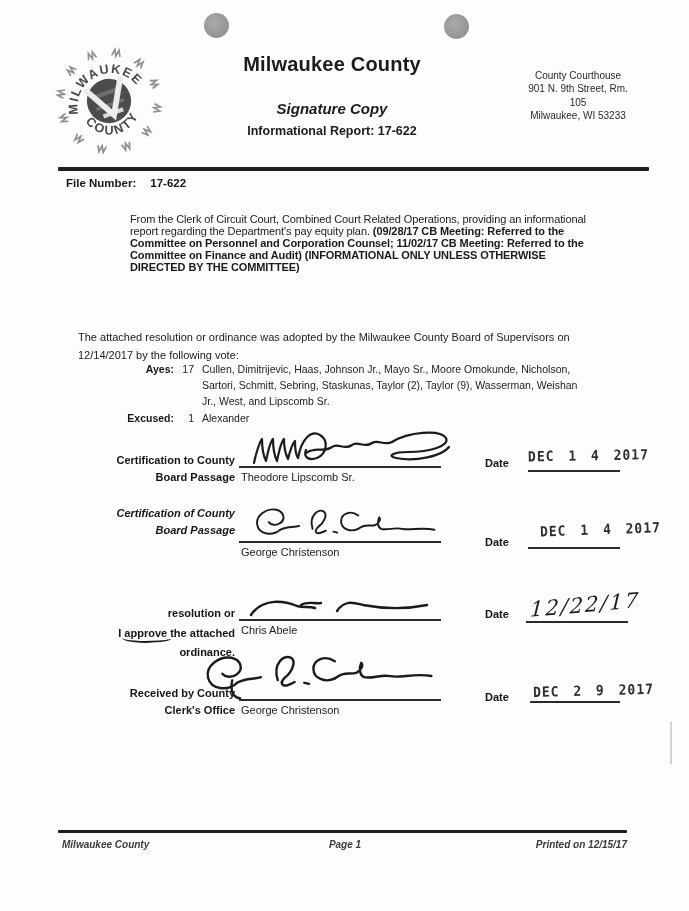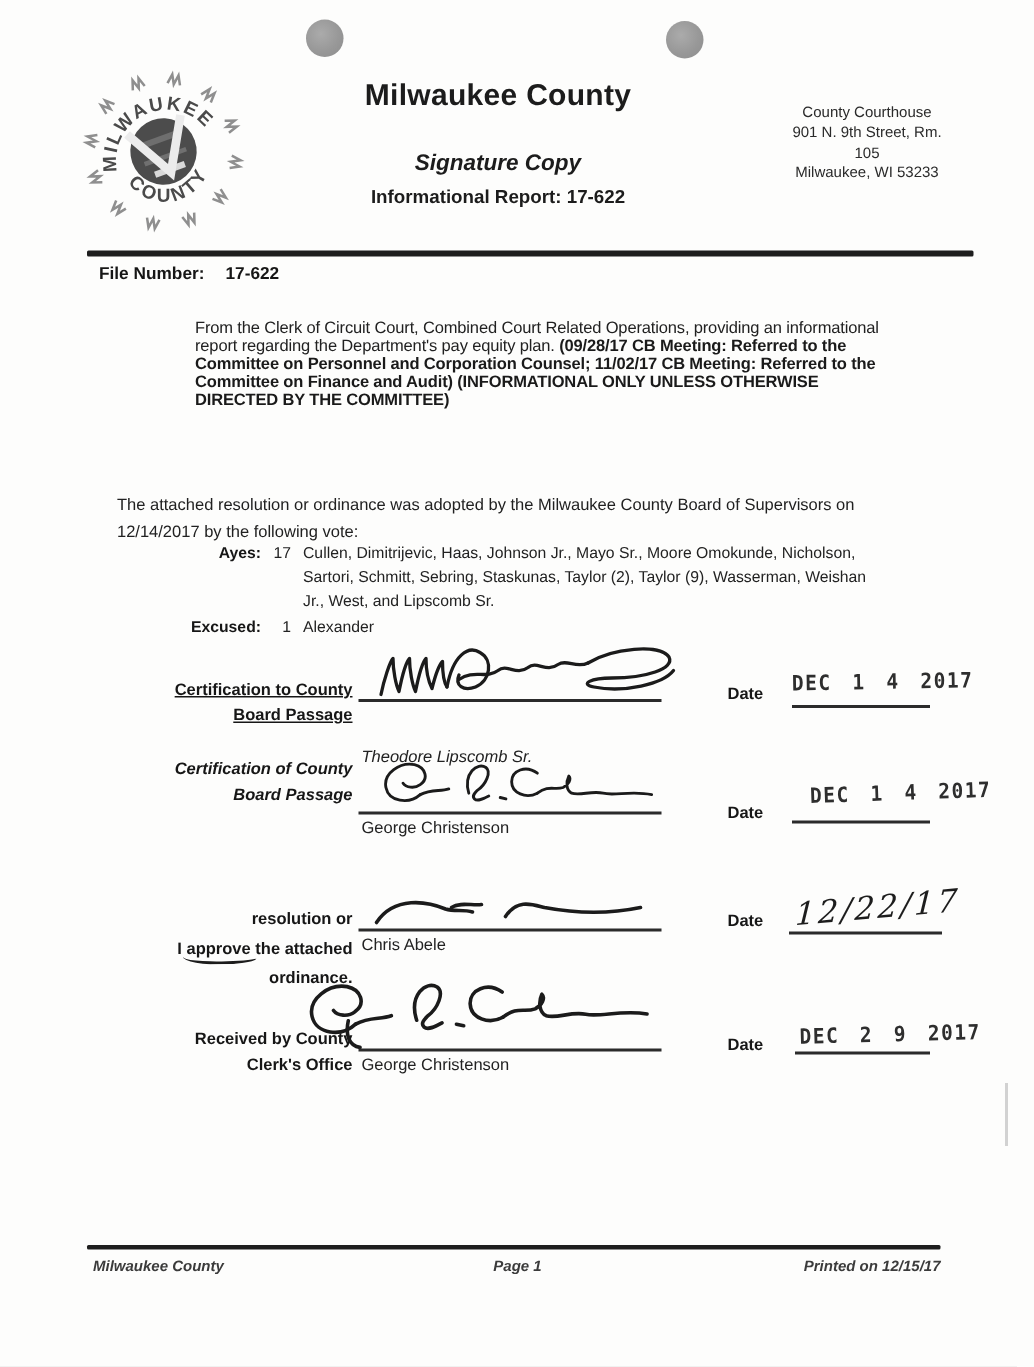--- a/index.html
+++ b/index.html
@@ -160,32 +160,32 @@
     <span class="vote-label">Ayes:</span>
     <span class="vote-count">17</span>
     <span class="vote-names">Cullen, Dimitrijevic, Haas, Johnson Jr., Mayo Sr., Moore Omokunde, Nicholson, Sartori, Schmitt, Sebring, Staskunas, Taylor (2), Taylor (9), Wasserman, Weishan Jr., West, and Lipscomb Sr.</span>
   </div>
   <div class="vote-row" style="left:90px; top:411px;">
     <span class="vote-label">Excused:</span>
     <span class="vote-count">1</span>
     <span class="vote-names">Alexander</span>
   </div>
 
-  <div class="sig-label" style="top:452px;text-decoration:underline;">
+  <div class="sig-label" style="top:452px;">
     <div>Certification to County</div>
     <div>Board Passage</div>
   </div>
   <svg class="sig-svg" style="left:248px; top:427px;" width="205" height="42" viewBox="0 0 205 42">
     <path stroke-width="2.2" d="M6,36 C8,26 12,14 14,12 C14,20 16,30 18,34 C20,24 23,14 25,12 C25,20 27,30 29,34 C31,24 34,14 36,12 C36,20 38,28 40,32 C42,24 45,16 47,14 C47,22 48,28 50,31"></path>
     <path stroke-width="2.2" d="M50,31 C54,10 64,3 72,8 C81,13 79,27 69,31 C61,34 55,30 58,23"></path>
     <path stroke-width="2.2" d="M58,26 C68,19 76,26 84,20 C90,15 96,24 104,18 C110,13 116,22 124,16 C130,12 136,19 144,15"></path>
     <path stroke-width="2.2" d="M144,15 C160,5 192,2 198,11 C202,19 182,25 160,25 C146,25 138,29 148,31 C168,35 194,29 201,20"></path>
   </svg>
   <div class="sig-line" style="top:466px;"></div>
-  <div class="sig-name" style="top:499px;font-style:italic;">Theodore Lipscomb Sr.</div>
+  <div class="sig-name" style="top:471px;">Theodore Lipscomb Sr.</div>
   <div class="date-label" style="top:457px;">Date</div>
   <div class="stamp" style="left:528px; top:448px; transform:rotate(-1deg) scaleY(1.08);">DEC 1 4 2017</div>
   <div class="date-line" style="top:470px;"></div>
 
   <div class="sig-label" style="top:505px;font-style:italic;">
     <div>Certification of County</div>
     <div>Board Passage</div>
   </div>
   <svg class="sig-svg" style="left:243px; top:505px;" width="200" height="40" viewBox="0 0 200 42">
     <path stroke-width="2" d="M34,26 C26,33 12,31 10,21 C8,11 20,3 30,5 C38,7 40,15 34,19 C30,22 24,21 22,18"></path>

